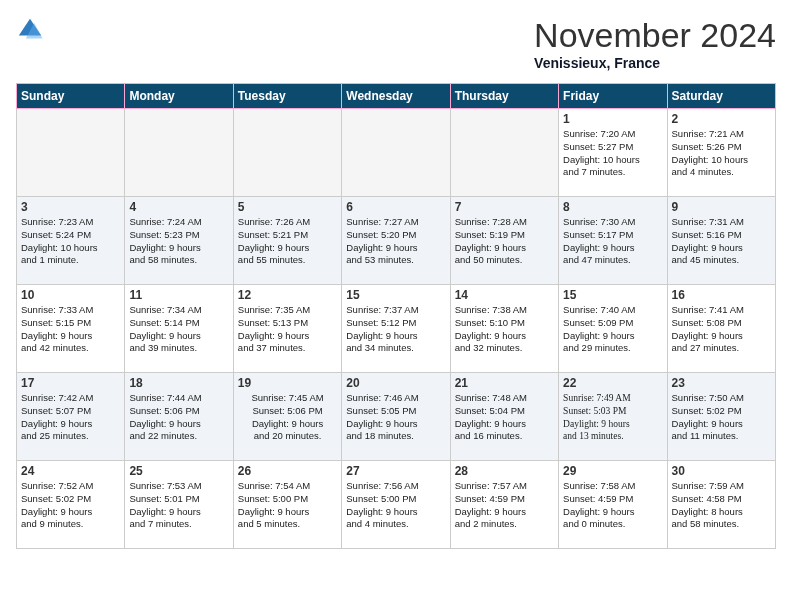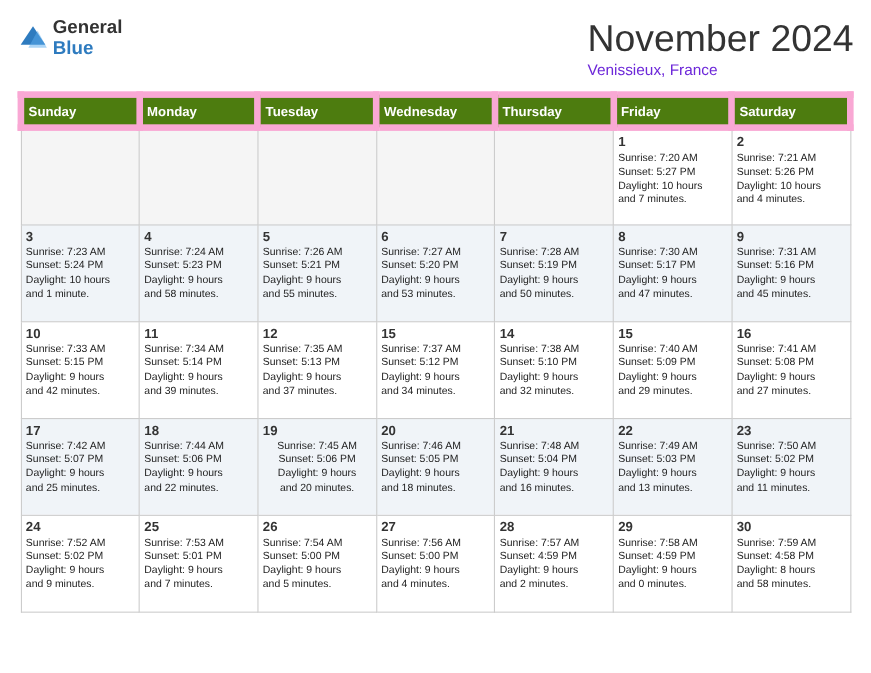--- a/index.html
+++ b/index.html
@@ -43,35 +43,36 @@
     .title-block {
       text-align: left;
     }
     .month-title {
       font-size: 34px;
       font-weight: normal;
       color: #333;
     }
     .subtitle {
       font-size: 14px;
-      color: #6d28d9;
+      color: #0f172a;
+      font-weight: bold;
     }
     .calendar {
       width: 100%;
       border-collapse: collapse;
       table-layout: fixed;
     }
     .calendar th {
-      background: #4d7c0f;
+      background: #0c4a6e;
       color: #fff;
       font-size: 12px;
       font-weight: bold;
       padding: 5px 4px;
       text-align: left;
-      border: 6px solid #f9a8d4;
+      border: 1px solid #f9a8d4;
     }
     .calendar td {
       border: 1px solid #ccc;
       vertical-align: top;
       padding: 3px 4px;
       font-size: 10px;
       color: #333;
       height: 88px;
       background: #fff;
     }
@@ -98,24 +99,20 @@
   </style>
 </head>
 <body>
 
 <div class="header">
   <div class="logo">
     <svg class="logo-icon" viewBox="0 0 40 40">
       <polygon points="20,4 36,28 4,28" fill="#2e7bbf"></polygon>
       <polygon points="26,10 38,32 14,32" fill="#5aabee" opacity="0.5"></polygon>
     </svg>
-    <div class="logo-text">
-      <span class="logo-general">General</span>
-      <span class="logo-blue">Blue</span>
-    </div>
   </div>
   <div class="title-block">
     <div class="month-title">November 2024</div>
     <div class="subtitle">Venissieux, France</div>
   </div>
 </div>
 
 <table class="calendar">
   <thead>
     <tr>
@@ -283,21 +280,21 @@
         </td>
         <td>
           <span class="day-number">21</span>
           <div class="day-info" style="white-space: pre-line;">Sunrise: 7:48 AM
 Sunset: 5:04 PM
 Daylight: 9 hours
 and 16 minutes.</div>
         </td>
         <td>
           <span class="day-number">22</span>
-          <div class="day-info" style="white-space: pre-line;">Sunrise: 7:49 AM
+          <div class="day-info" style="white-space: pre-line; font-family: Liberation Serif, serif;">Sunrise: 7:49 AM
 Sunset: 5:03 PM
 Daylight: 9 hours
 and 13 minutes.</div>
         </td>
         <td>
           <span class="day-number">23</span>
           <div class="day-info" style="white-space: pre-line;">Sunrise: 7:50 AM
 Sunset: 5:02 PM
 Daylight: 9 hours
 and 11 minutes.</div>

